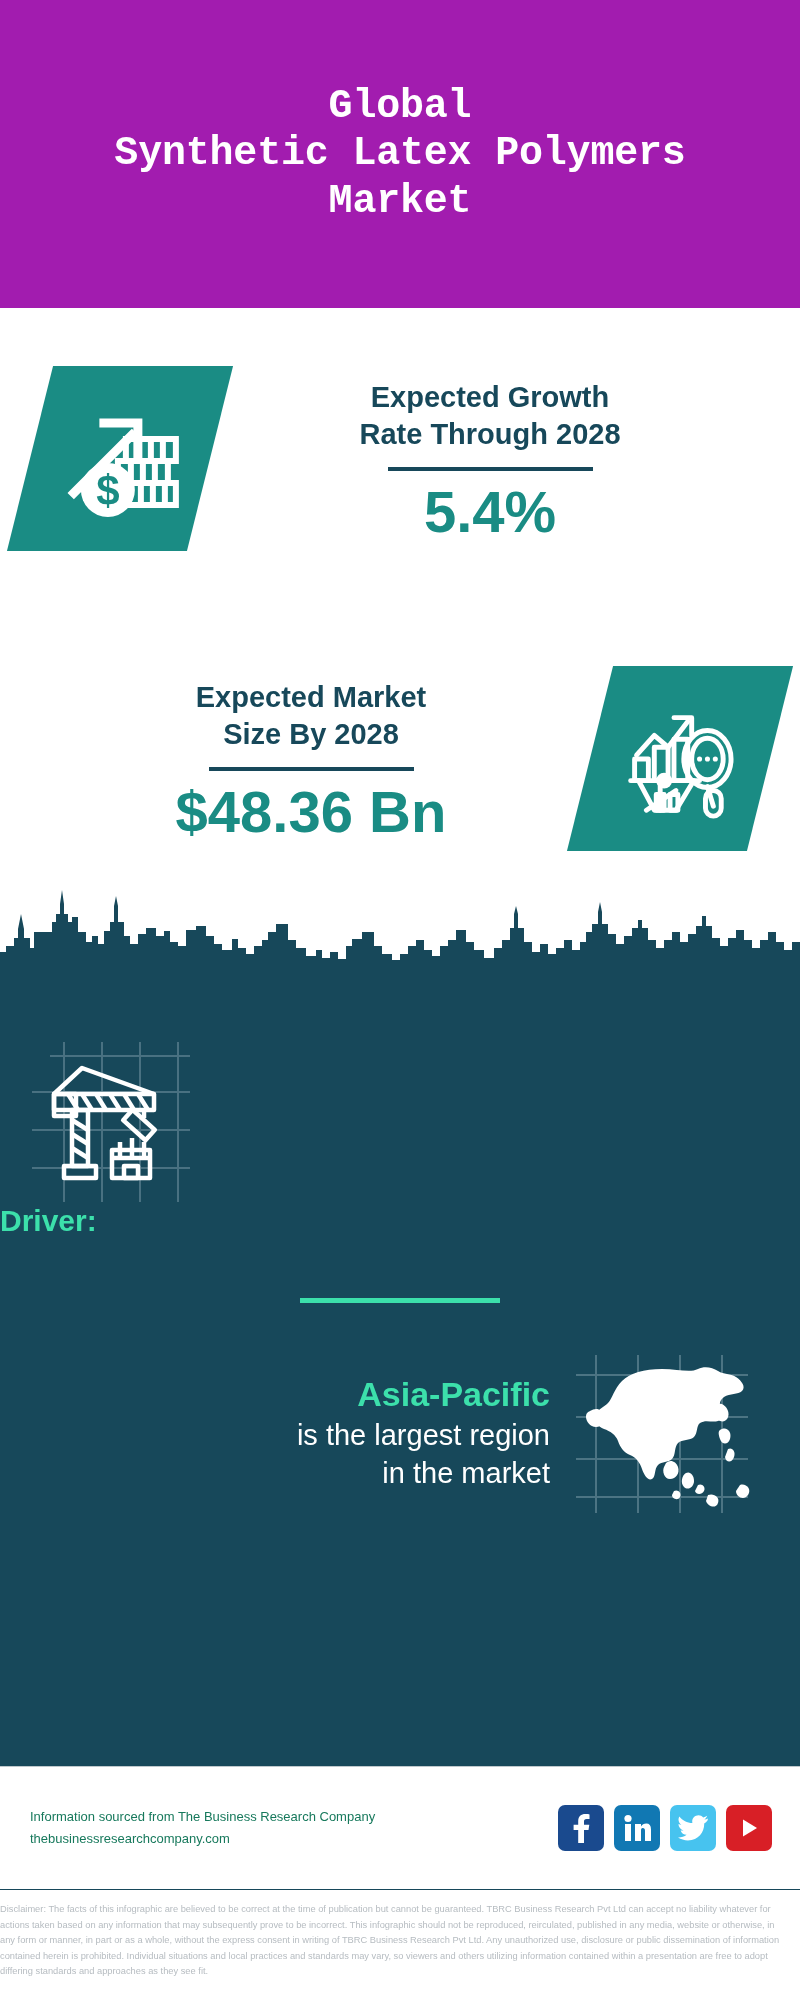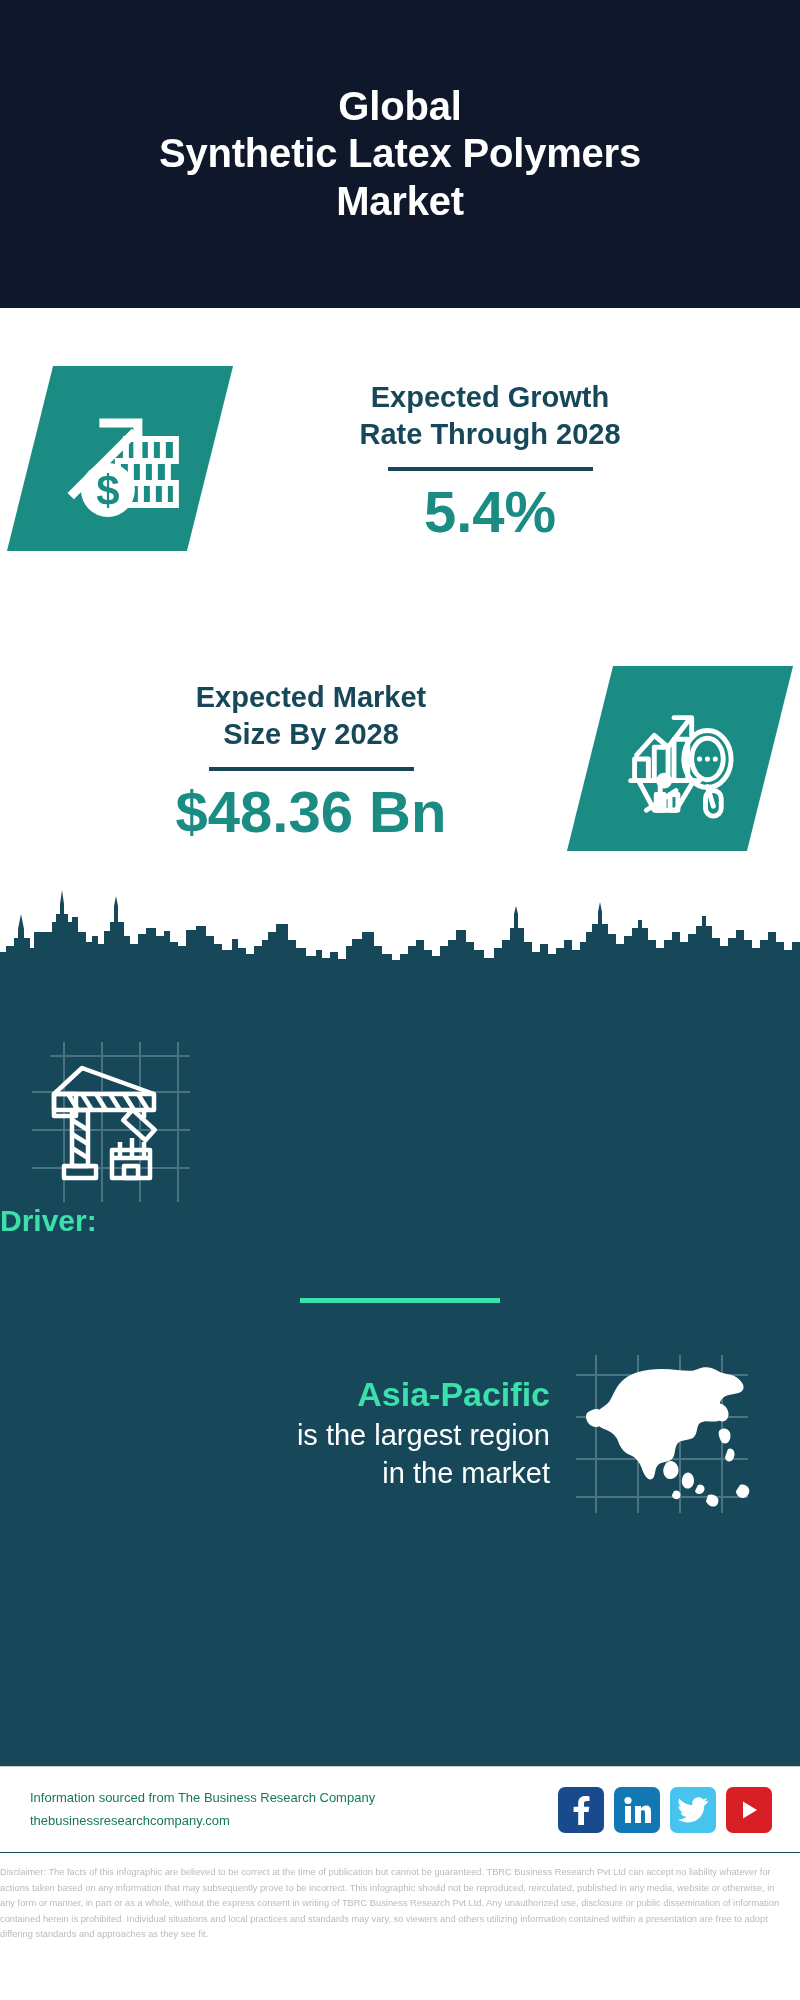--- a/index.html
+++ b/index.html
@@ -5,27 +5,28 @@
   * { box-sizing: border-box; margin: 0; padding: 0; }
   html, body {
     width: 800px;
     background: #ffffff;
     font-family: "Liberation Sans", sans-serif;
   }
   body { width: 800px; height: 2000px; position: relative; overflow: hidden; }
 
   
   .header {
-    background: #0f172a;
+    background: #a21caf;
     height: 308px;
     display: flex;
     flex-direction: column;
     align-items: center;
     justify-content: center;
     padding: 0 40px;
+    font-family: Liberation Mono, monospace;
   }
   .header h1 {
     color: #ffffff;
     font-size: 40px;
     font-weight: bold;
     line-height: 1.18;
     text-align: center;
     letter-spacing: -0.2px;
   }
   .header .line { display: block; }
@@ -151,21 +152,21 @@
     flex: 0 0 auto;
     position: relative;
     display: flex;
     justify-content: center;
     align-items: center;
   }
 
   
   .footer {
     background: #ffffff;
-    height: 87px;
+    height: 124px;
     display: flex;
     align-items: center;
     padding: 0 28px 0 30px;
     border-top: 1px solid #bfc8cc;
     border-bottom: 1px solid #17485a;
   }
   .source-text { flex: 1 1 auto; color: #17795c; font-size: 13px; line-height: 1.7; }
   .socials { display: flex; gap: 10px; flex: 0 0 auto; }
   .soc {
     width: 46px; height: 46px; border-radius: 7px;

